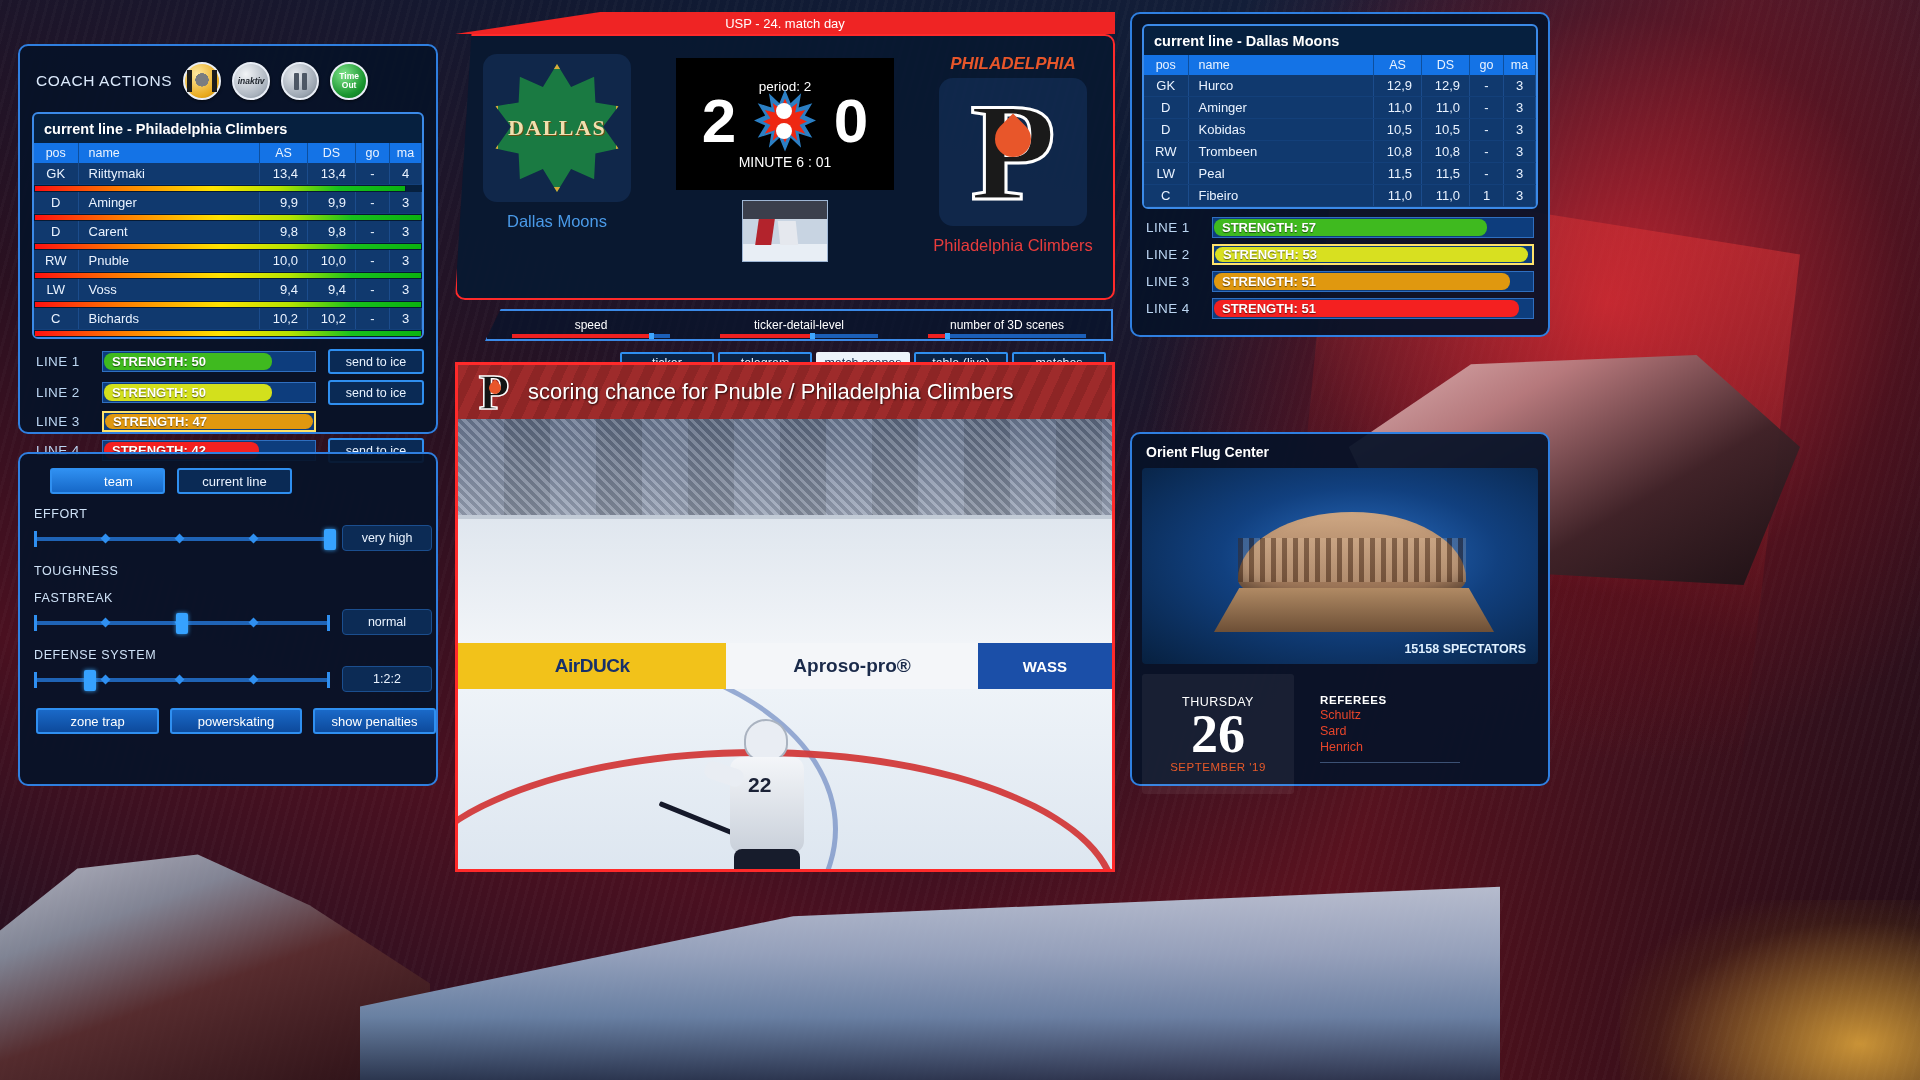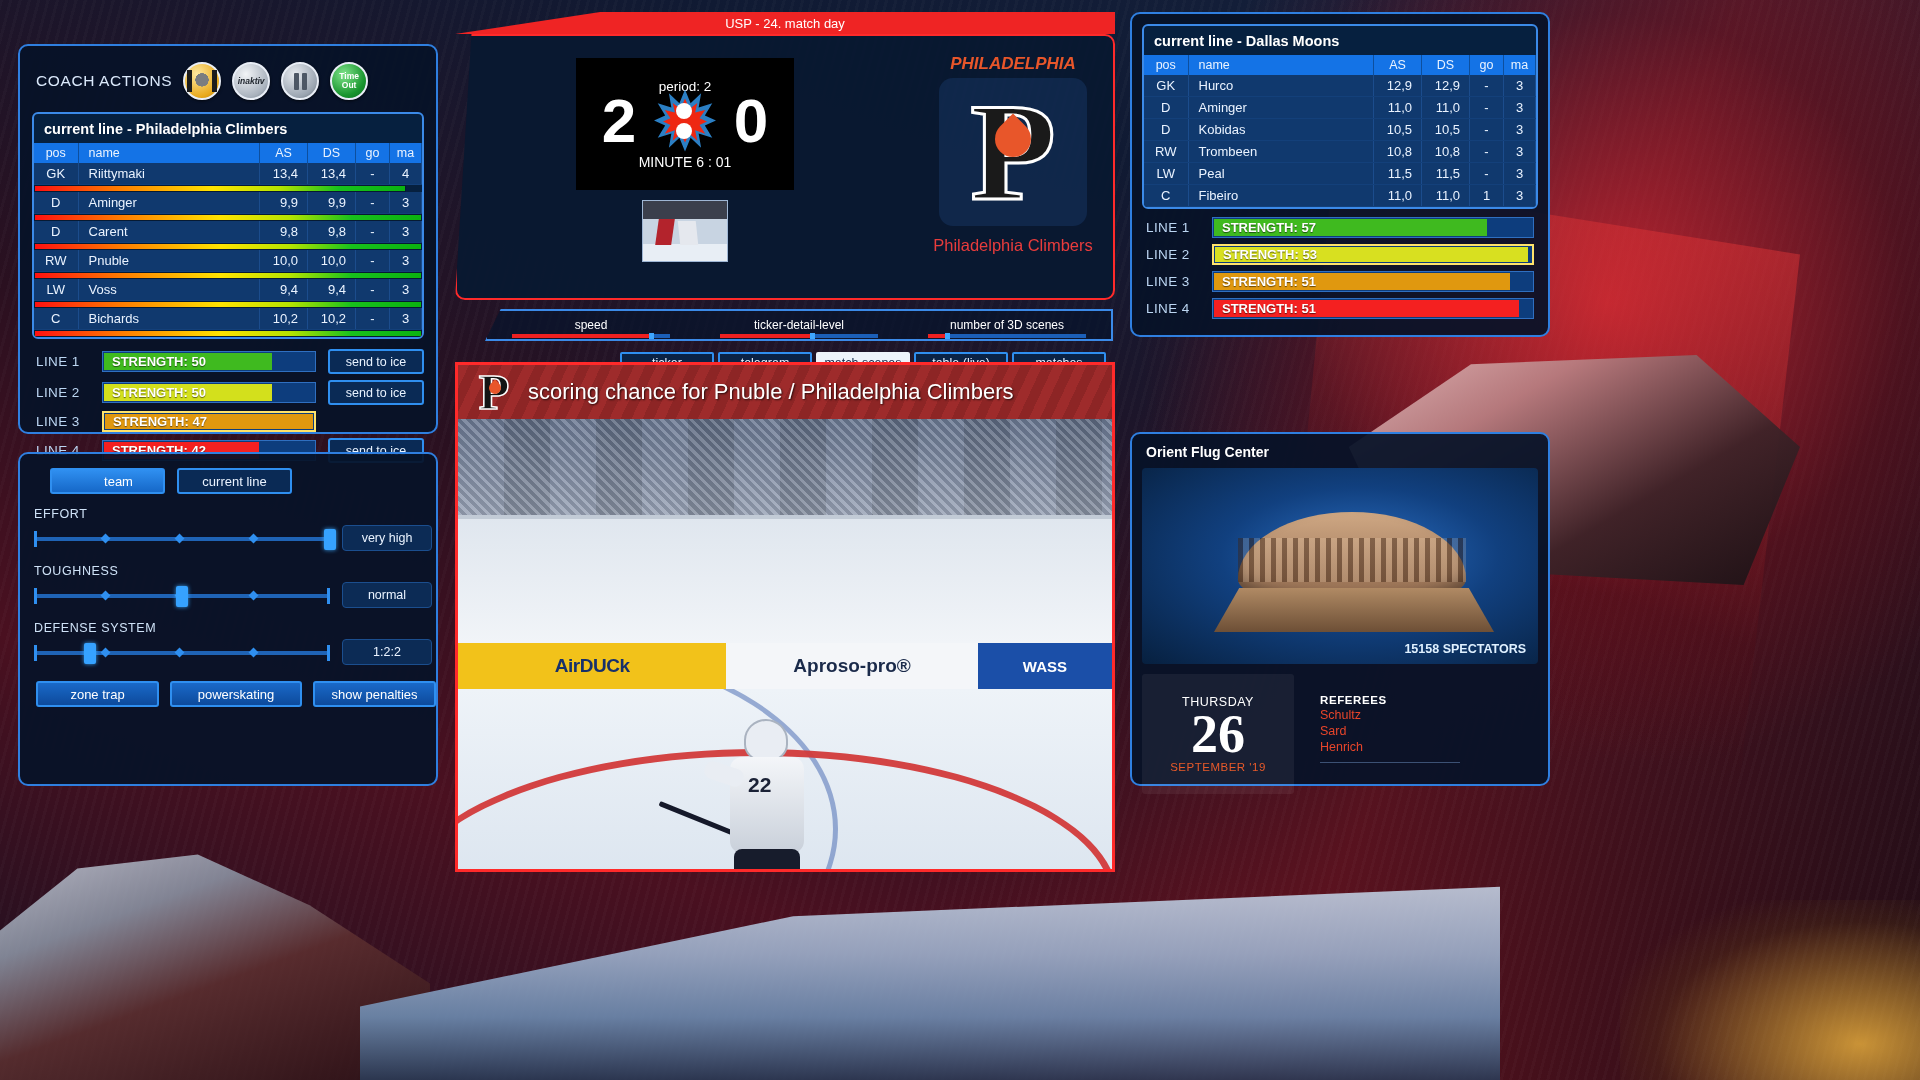--- a/index.html
+++ b/index.html
@@ -97,21 +97,21 @@
   .fitbar{ height:7px; background:linear-gradient(90deg,#ff1010 0%, #ff7a00 22%, #ffe400 48%, #b6e400 66%, #18c21c 82%, #0bb310 100%);
            border:1px solid #061a33; }
 
   .lines{ padding:10px 12px 0 16px; }
   .lrow{ display:flex; align-items:center; margin-bottom:6px; }
   .llab{ color:#bcd6f2; font-size:13.5px; width:66px; letter-spacing:.4px;}
   .ltrack{ flex:1; height:21px; border:1px solid #2f6fc0; background:#0d3d7d;
            position:relative; margin-right:12px;}
   .ltrack.sel{ border:2px solid #ffe36b; }
   .lfill{ position:absolute; left:1px; top:1px; bottom:1px;
-          display:flex; align-items:center; }
+          display:flex; align-items:center;border-radius:8px; }
   .lfill span{ color:#fff; font-weight:bold; font-size:13px; padding-left:8px; white-space:nowrap;
                text-shadow:0 1px 1px rgba(0,0,0,.55);}
   .sendbtn{ width:96px; height:25px; border:2px solid #2f8ff0; border-radius:3px;
             background:#0a2a55; color:#e9f3ff; font-size:12.5px;
             display:flex; align-items:center; justify-content:center; }
 
   
   #leftBot{ left:18px; top:452px; width:420px; height:334px; }
   .tabpair{ display:flex; gap:12px; padding:14px 0 0 30px;}
   .tbtn{ width:115px; height:26px; border:2px solid #2f8ff0; border-radius:3px;
@@ -469,20 +469,21 @@
           <div class="cap" style="left:0"></div>
           <div class="cap" style="right:0"></div>
           <div class="tick" style="left:23%"></div>
           <div class="tick" style="left:48%"></div>
           <div class="tick" style="left:73%"></div>
           <div class="knob" style="left: calc(100% - 6px);"></div>
         </div>
         <div class="sval">very high</div>
       </div>
       <div class="slab">TOUGHNESS</div>
+      <div class="slab">FASTBREAK</div>
       <div class="srow">
         <div class="strack">
           <div class="rail"></div>
           <div class="cap" style="left:0"></div>
           <div class="cap" style="right:0"></div>
           <div class="tick" style="left:23%"></div>
           <div class="tick" style="left:48%"></div>
           <div class="tick" style="left:73%"></div>
           <div class="knob" style="left: calc(50% - 6px);"></div>
         </div>
@@ -506,20 +507,28 @@
       <div class="bbtn" style="width: 124px;">zone trap</div>
       <div class="bbtn" style="width: 133px;">powerskating</div>
       <div class="bbtn" style="width: 124px;">show penalties</div>
     </div>
 </div>
 
 <div id="matchday">USP - 24. match day</div>
 
 <div class="panel red" id="score">
   <div class="sbgrid">
+    <div class="teamcol">
+      <div class="logopad">
+        <div class="star">
+            <b>DALLAS</b>
+          </div>
+      </div>
+      <div class="tname dallas">Dallas Moons</div>
+    </div>
 
     <div class="midcol">
       <div class="blackbox">
         <div class="period">period: 2</div>
         <div class="scorenums">
           <div class="n">2</div>
           <div class="splat">
               <div class="b"></div>
               <div class="r"></div>
               <i class="a"></i>

